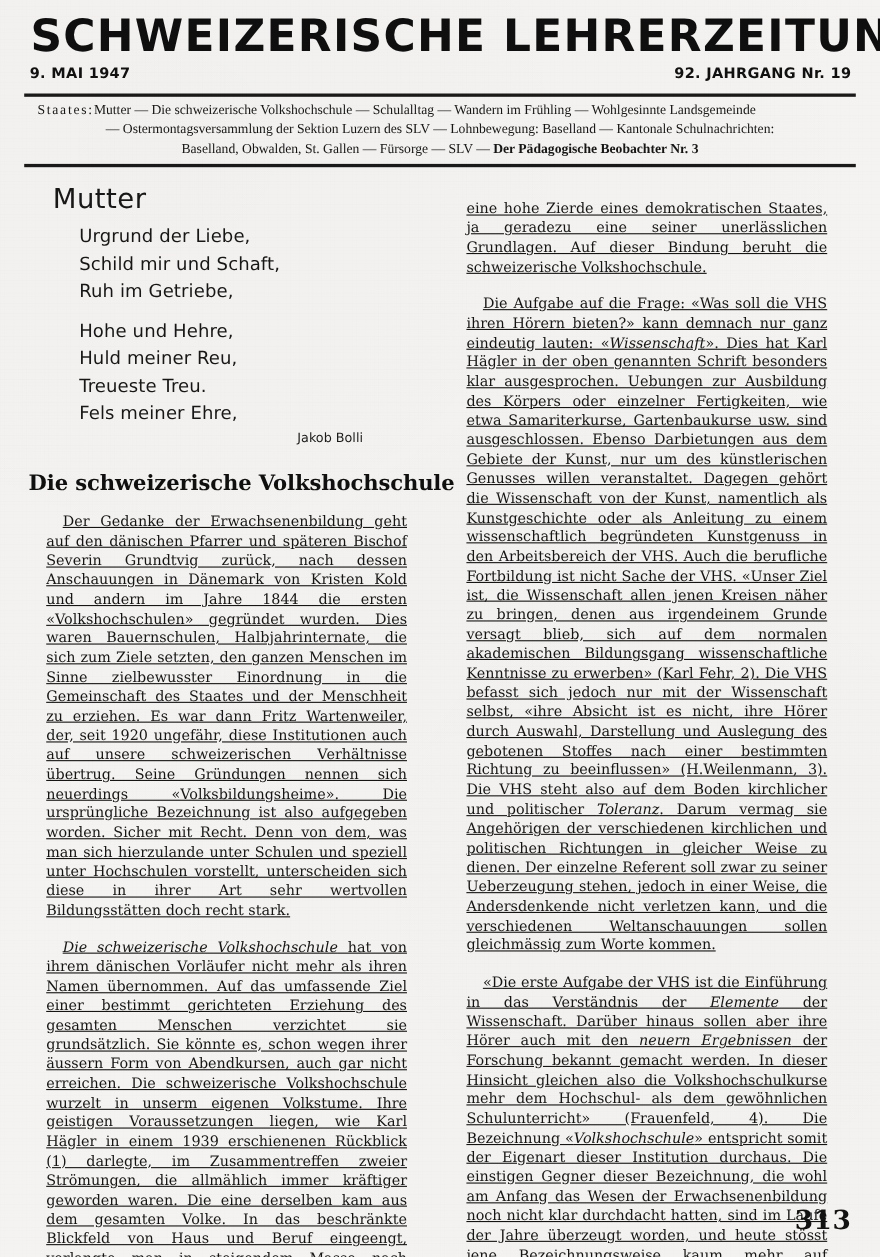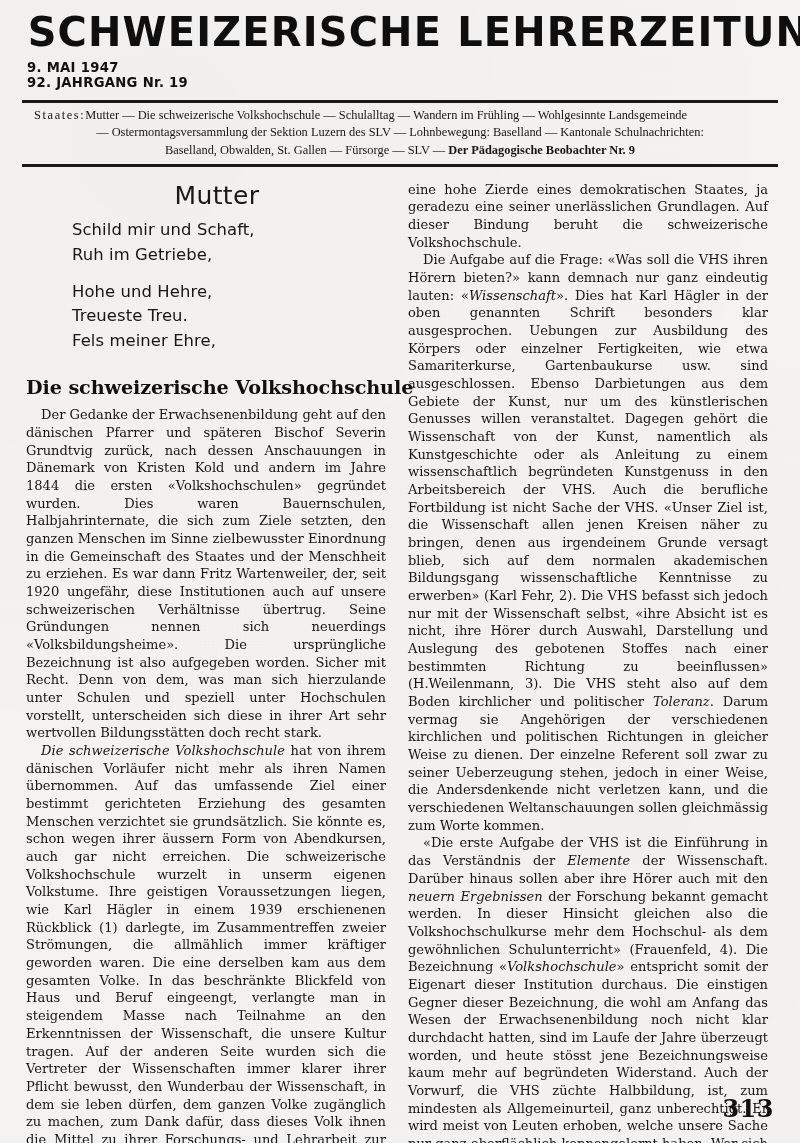--- a/index.html
+++ b/index.html
@@ -48,21 +48,20 @@
     display: flex;
     justify-content: space-between;
     align-items: baseline;
     font-family: "DejaVu Sans", sans-serif;
     font-weight: bold;
     font-size: 13.2px;
     letter-spacing: 0.3px;
     margin-top: 7px;
     padding: 0 4px 0 5px;
     color: #111;
-    flex-direction: column;
   }
 
   
   .contents {
     margin-top: 10px;
     border-top: 3px solid #1a1a1a;
     border-bottom: 3.5px solid #1a1a1a;
     padding: 4px 0 5px 0;
   }
   .contents-inner {
@@ -95,21 +94,20 @@
   }
 
   
   .poem-title {
     font-family: "DejaVu Sans", sans-serif;
     font-weight: normal;
     font-size: 25px;
     letter-spacing: 0.4px;
     margin: 0 0 8px 22px;
     color: #181818;
-    text-align: center;
   }
   .poem-body {
     margin-left: 46px;
     font-family: "DejaVu Sans", sans-serif;
     font-size: 16.4px;
     line-height: 1.52;
     letter-spacing: 0.1px;
     color: #171717;
   }
   .poem-stanza { margin-bottom: 12px; }
@@ -132,22 +130,23 @@
     margin: 22px 0 7px 0;
     white-space: nowrap;
     color: #101010;
   }
   .para {
     font-family: "DejaVu Serif", serif;
     font-size: 13.05px;
     line-height: 1.355;
     text-align: justify;
     text-align-last: left;
-    margin: 0;
+    margin: 16px;
     color: #151515;
+    text-decoration: underline;
     -webkit-font-smoothing: none;
   }
   .para.indent { text-indent: 15px; }
   .para i { font-style: italic; }
   .para.last { text-align-last: justify; }
 
   
   .folio {
     position: absolute;
     right: 26px;
@@ -180,41 +179,44 @@
     <div class="masthead-sub">
       <span>9. MAI 1947</span>
       <span>92. JAHRGANG Nr. 19</span>
     </div>
   </div>
 
   <div class="contents">
     <div class="contents-inner">
       <span class="contents-line first"><span class="contents-label">Staates:</span><span>Mutter — Die schweizerische Volkshochschule — Schulalltag — Wandern im Frühling — Wohlgesinnte Landsgemeinde</span></span>
       <span class="contents-line">— Ostermontagsversammlung der Sektion Luzern des SLV — Lohnbewegung: Baselland — Kantonale Schulnachrichten:</span>
-      <span class="contents-line"><span>Baselland, Obwalden, St. Gallen — Fürsorge — SLV — </span><span class="contents-strong">Der Pädagogische Beobachter Nr. 9</span></span>
+      <span class="contents-line"><span>Baselland, Obwalden, St. Gallen — Fürsorge — SLV — </span><span class="contents-strong">Der Pädagogische Beobachter Nr. 3</span></span>
     </div>
   </div>
 
   <div class="columns">
 
     <div class="col">
 
       <div class="poem">
         <div class="poem-title">Mutter</div>
         <div class="poem-body">
           <div class="poem-stanza">
+            <span class="poem-line">Urgrund der Liebe,</span>
             <span class="poem-line">Schild mir und Schaft,</span>
             <span class="poem-line">Ruh im Getriebe,</span>
           </div>
           <div class="poem-stanza">
             <span class="poem-line">Hohe und Hehre,</span>
+            <span class="poem-line">Huld meiner Reu,</span>
             <span class="poem-line">Treueste Treu.</span>
             <span class="poem-line">Fels meiner Ehre,</span>
           </div>
         </div>
+        <div class="poem-author">Jakob Bolli</div>
       </div>
 
       <h1 class="article-title">Die schweizerische Volkshochschule</h1>
 
       <p class="para indent">Der Gedanke der Erwachsenenbildung geht auf den dänischen Pfarrer und späteren Bischof Severin Grundtvig zurück, nach dessen Anschauungen in Dänemark von Kristen Kold und andern im Jahre 1844 die ersten «Volkshochschulen» gegründet wurden. Dies waren Bauernschulen, Halbjahrinternate, die sich zum Ziele setzten, den ganzen Menschen im Sinne zielbewusster Einordnung in die Gemeinschaft des Staates und der Menschheit zu erziehen. Es war dann Fritz Wartenweiler, der, seit 1920 ungefähr, diese Institutionen auch auf unsere schweizerischen Verhältnisse übertrug. Seine Gründungen nennen sich neuerdings «Volksbildungsheime». Die ursprüngliche Bezeichnung ist also aufgegeben worden. Sicher mit Recht. Denn von dem, was man sich hierzulande unter Schulen und speziell unter Hochschulen vorstellt, unterscheiden sich diese in ihrer Art sehr wertvollen Bildungsstätten doch recht stark.</p>
 
       <p class="para indent last">
         <i>Die schweizerische Volkshochschule</i><span> hat von ihrem dänischen Vorläufer nicht mehr als ihren Namen übernommen. Auf das umfassende Ziel einer bestimmt gerichteten Erziehung des gesamten Menschen verzichtet sie grundsätzlich. Sie könnte es, schon wegen ihrer äussern Form von Abendkursen, auch gar nicht erreichen. Die schweizerische Volkshochschule wurzelt in unserm eigenen Volkstume. Ihre geistigen Voraussetzungen liegen, wie Karl Hägler in einem 1939 erschienenen Rückblick (1) darlegte, im Zusammentreffen zweier Strömungen, die allmählich immer kräftiger geworden waren. Die eine derselben kam aus dem gesamten Volke. In das beschränkte Blickfeld von Haus und Beruf eingeengt, verlangte man in steigendem Masse nach Teilnahme an den Erkenntnissen der Wissenschaft, die unsere Kultur tragen. Auf der anderen Seite wurden sich die Vertreter der Wissenschaften immer klarer ihrer Pflicht bewusst, den Wunderbau der Wissenschaft, in dem sie leben dürfen, dem ganzen Volke zugänglich zu machen, zum Dank dafür, dass dieses Volk ihnen die Mittel zu ihrer Forschungs- und Lehrarbeit zur Verfügung stellt. So entstand eine natürliche Bindung von Wissenschaftern und Laien. Sie ist</span>
       </p>
 

